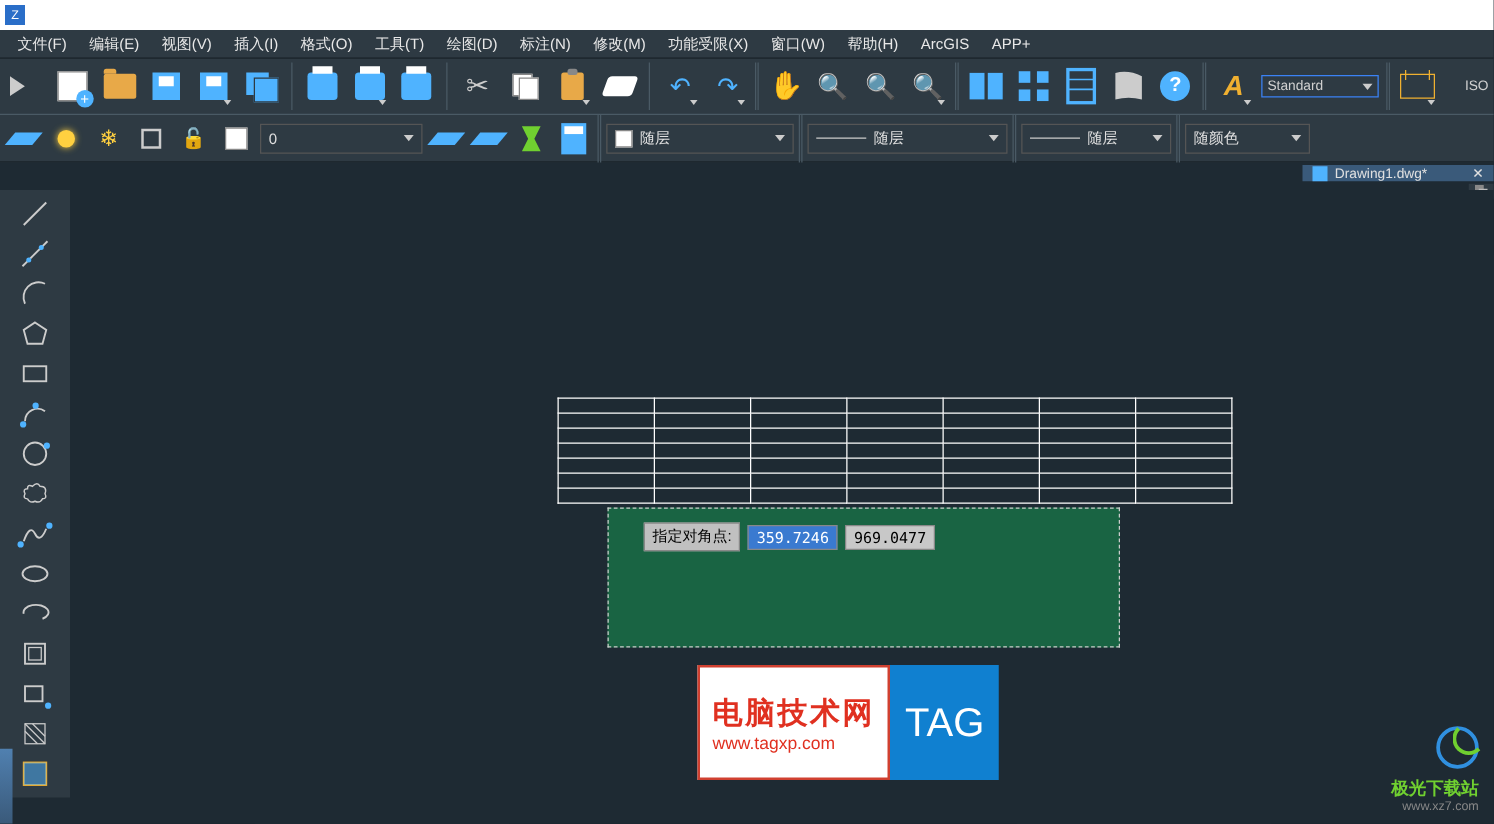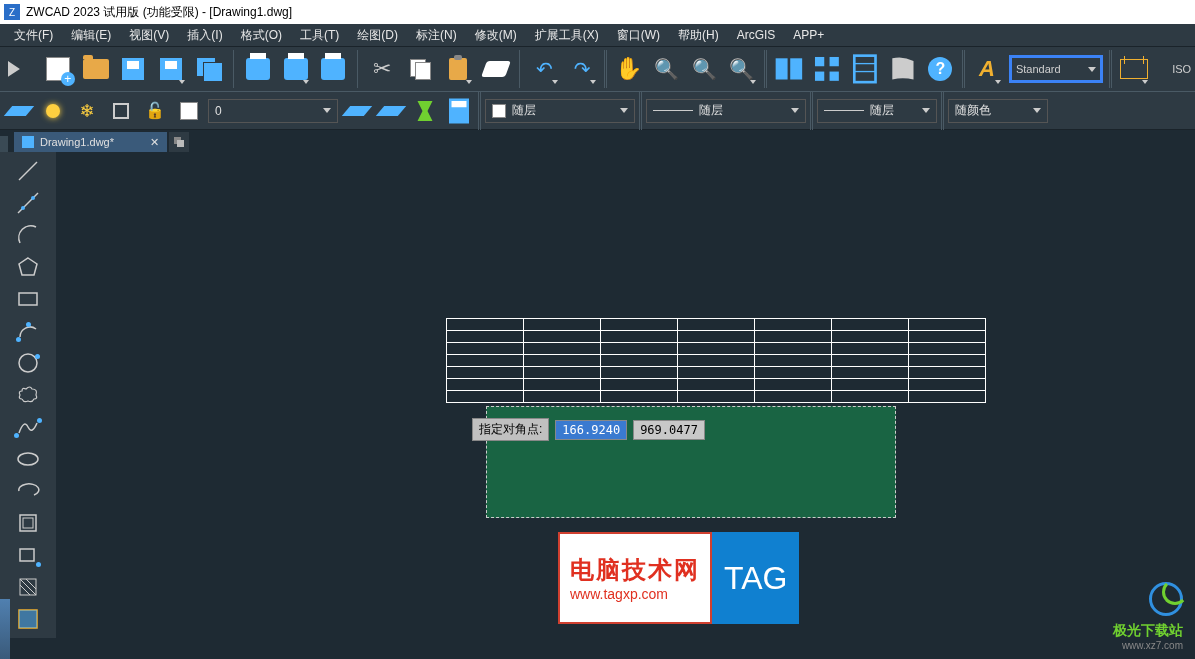--- a/index.html
+++ b/index.html
@@ -45,40 +45,40 @@
 .i-pan { color:#ccc; font-size:22px; }
 .i-zoom { color:#ccc; font-size:20px; }
 .i-help { width:24px; height:24px; background:#4fb3ff; border-radius:50%; color:#fff; font-size:16px; font-weight:bold; display:flex; align-items:center; justify-content:center; }
 .i-text { color:#f0b030; font-size:22px; font-weight:bold; font-style:italic; }
 .i-dim { width:28px; height:20px; border:1px solid #f0b030; position:relative; }
 .i-dim::before,.i-dim::after { content:""; position:absolute; width:1px; height:8px; background:#f0b030; top:-4px; }
 .i-dim::before { left:3px; } .i-dim::after { right:3px; }
 
 .drop-arrow { position:absolute; right:2px; bottom:2px; width:0; height:0; border-left:3px solid transparent; border-right:3px solid transparent; border-top:4px solid #ccc; }
 
-.style-select { width:100px; height:28px; background:#2e3a43; border:3px solid #3b82f6; color:#d0d0d0; font-size:11px; display:flex; align-items:center; padding:0 4px; justify-content:space-between; }
+.style-select { width:100px; height:18px; background:#2e3a43; border:1px solid #3b82f6; color:#d0d0d0; font-size:11px; display:flex; align-items:center; padding:0 4px; justify-content:space-between; }
 .style-select .arrow { width:0; height:0; border-left:4px solid transparent; border-right:4px solid transparent; border-top:5px solid #ccc; }
 
 
 .toolbar2 { height: 38px; background: #2e3a43; border-bottom: 1px solid #1a232a; display: flex; align-items: center; padding: 0 4px; gap: 4px; }
 .tb2-btn { width:30px; height:30px; display:flex; align-items:center; justify-content:center; cursor:pointer; }
 .i-layers { width:22px; height:18px; position:relative; }
 .i-layers::before { content:""; position:absolute; width:22px; height:10px; background:#4fb3ff; transform:skewX(-40deg); top:4px; }
 .i-bulb { width:14px; height:14px; background:#ffd040; border-radius:50%; box-shadow:0 0 6px #ffd040; }
 .i-snow { color:#ffd040; font-size:18px; }
 .i-sq { width:16px; height:16px; border:2px solid #ccc; }
 .i-lock { color:#4fb3ff; font-size:16px; }
 .i-color { width:18px; height:18px; background:#fff; border:1px solid #888; }
 
 .layer-select { height:24px; background:#2e3a43; border:1px solid #555; display:flex; align-items:center; padding:0 6px; font-size:12px; color:#e0e0e0; justify-content:space-between; }
 .layer-select .arrow { width:0; height:0; border-left:4px solid transparent; border-right:4px solid transparent; border-top:5px solid #ccc; margin-left:8px; }
 .line-sample { width:40px; height:1px; background:#ccc; margin-right:6px; }
 
 
-.tabbar { height:22px; background:#1e2a33; display:flex; align-items:flex-end; gap:2px; }
+.tabbar { height:22px; background:#1e2a33; display:flex; align-items:flex-end; gap:2px;flex-direction:column; }
 .tabbar .handle { width:8px; height:16px; background:#3a4a55; margin-right:4px; }
 .file-tab { height:20px; background:#3a5a7a; display:flex; align-items:center; padding:0 8px; font-size:11px; color:#e0e0e0; font-family:monospace; gap:6px; }
 .file-tab .doc-icon { width:12px; height:12px; background:#4fb3ff; }
 .file-tab .close { margin-left:30px; font-size:11px; cursor:pointer; }
 .new-tab { width:20px; height:20px; background:#2e3a43; display:flex; align-items:center; justify-content:center; cursor:pointer; }
 
 
 .leftpal { position:absolute; left:0; top:152px; width:56px; background:#2e3a43; display:flex; flex-direction:column; align-items:center; padding:4px 0; gap:2px; }
 .lp-btn { width:32px; height:30px; display:flex; align-items:center; justify-content:center; cursor:pointer; position:relative; }
 .lp-btn svg { width:24px; height:24px; }
@@ -113,34 +113,33 @@
 .wm2 .url { color:#888; font-size:10px; }
 
 
 .vdeco { position:absolute; left:0; bottom:0; width:10px; height:60px; background:linear-gradient(#5080b0,#3a5a7a); }
 </style>
 </head>
 <body>
 
 <div class="titlebar">
   <div class="app-icon">Z</div>
-  <span>ZWCAD 2023 试用版 (功能受限) - [Drawing1.dwg]</span>
 </div>
 
 <div class="menubar">
   <span class="mitem">文件(F)</span>
   <span class="mitem">编辑(E)</span>
   <span class="mitem">视图(V)</span>
   <span class="mitem">插入(I)</span>
   <span class="mitem">格式(O)</span>
   <span class="mitem">工具(T)</span>
   <span class="mitem">绘图(D)</span>
   <span class="mitem">标注(N)</span>
   <span class="mitem">修改(M)</span>
-  <span class="mitem">扩展工具(X)</span>
+  <span class="mitem">功能受限(X)</span>
   <span class="mitem">窗口(W)</span>
   <span class="mitem">帮助(H)</span>
   <span class="mitem">ArcGIS</span>
   <span class="mitem">APP+</span>
 </div>
 
 <div class="toolbar1">
   <div class="tb-btn">
       <svg viewBox="0 0 24 24">
         <path d="M3 6l9 6-9 6z" fill="#ccc"></path>
@@ -499,23 +498,23 @@
           <td></td>
           <td></td>
           <td></td>
           <td></td>
         </tr>
   </tbody>
     </table>
 
   <div class="sel-rect" style="left:430px; top:254px; width:410px; height:112px;"></div>
 
-  <div class="dyninput" style="left:416px; top:266px;">
+  <div class="dyninput" style="left:459px; top:266px;">
     <span class="lbl">指定对角点:</span>
-    <span class="val sel">166.9240</span>
+    <span class="val sel">359.7246</span>
     <span class="val">969.0477</span>
   </div>
 
   <div class="wm1">
     <div class="red">
       <div class="t1">电脑技术网</div>
       <div class="t2">www.tagxp.com</div>
     </div>
     <div class="blue">TAG</div>
   </div>

